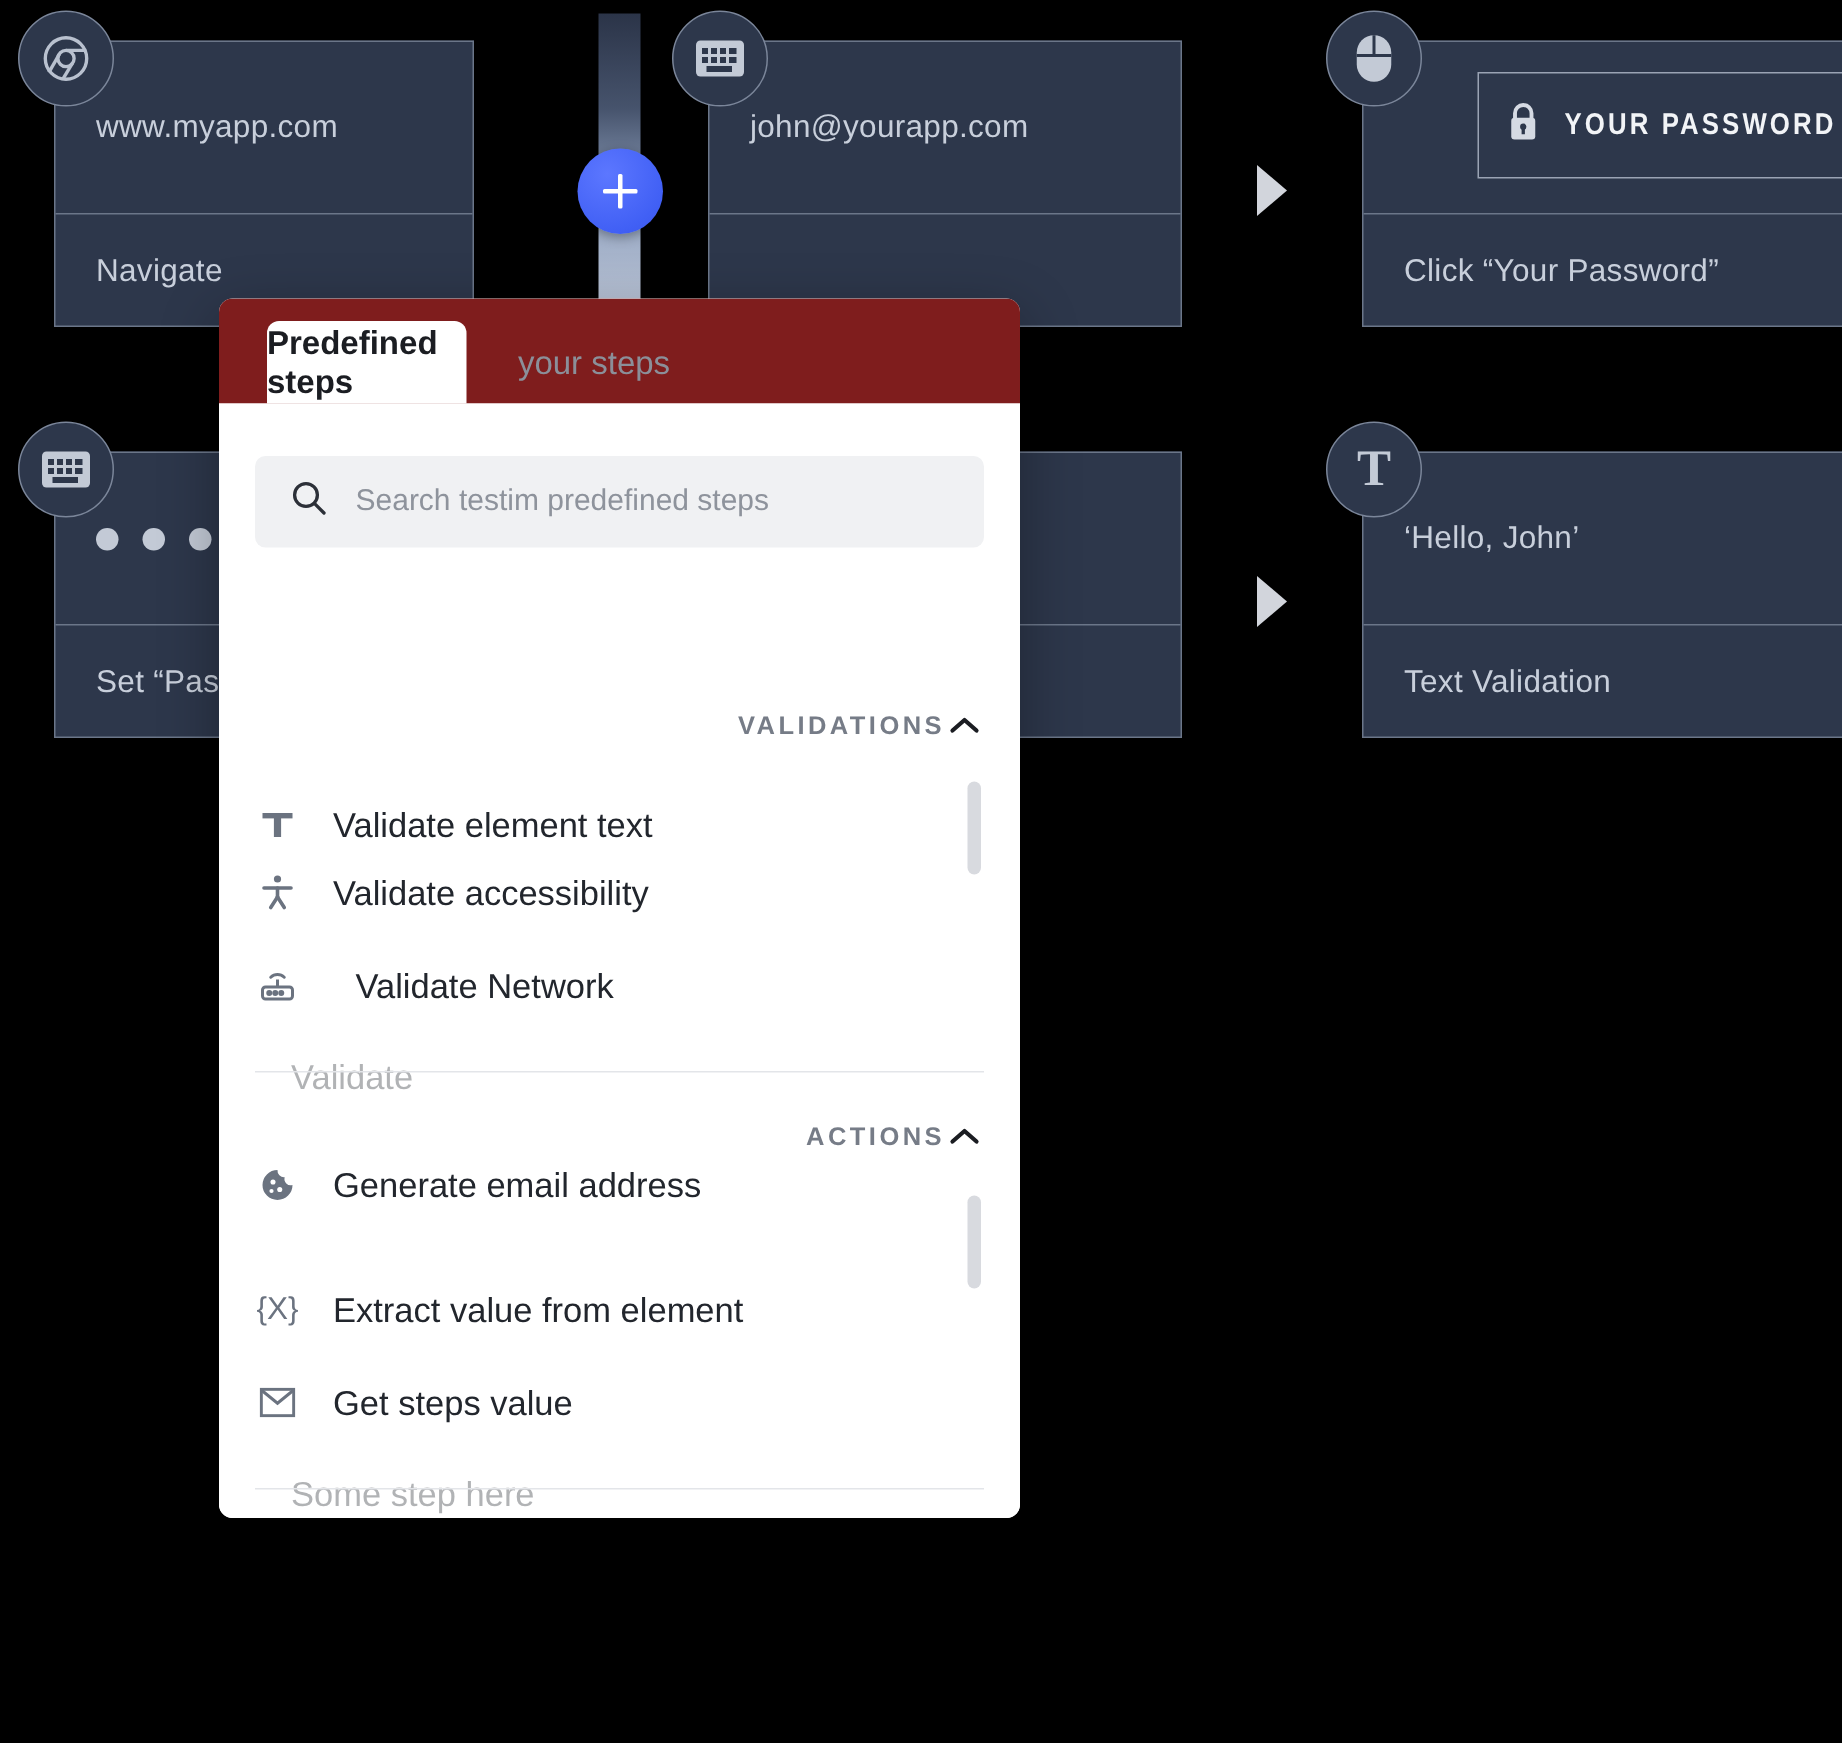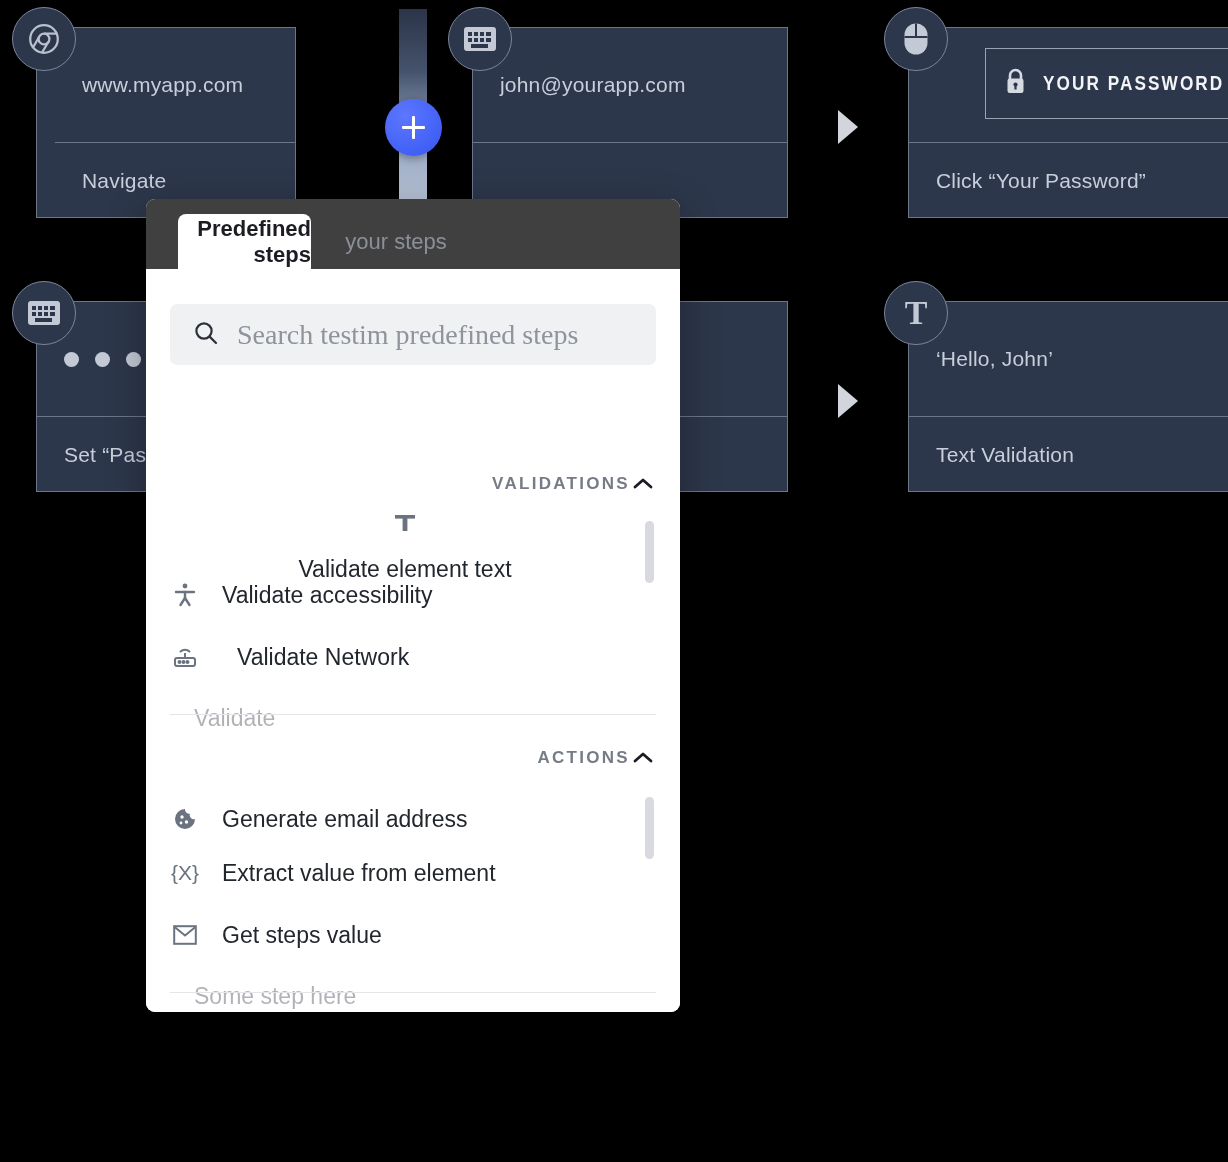--- a/index.html
+++ b/index.html
@@ -87,42 +87,42 @@
 
   
   .panel{
     position:absolute;left:146px;top:199px;width:534px;height:813px;
     background:#fff;border-radius:9px;
     box-shadow:0 12px 40px rgba(0,0,0,.33);
     z-index:20;overflow:hidden;
     display:flex;flex-direction:column;
   }
   .tabstrip{
-    height:70px;background:#404040;display:flex;align-items:flex-end;flex-shrink:0;text-align:right;
+    height:70px;background:#7f1d1d;display:flex;align-items:flex-end;flex-shrink:0;
   }
   .tab{
     height:55px;display:flex;align-items:center;justify-content:center;
     font-size:22px;color:#8b8f99;box-sizing:border-box;cursor:pointer;
   }
   .tab.active{
     background:#fff;color:#1b1d22;font-weight:bold;
     border-radius:8px 8px 0 0;width:133px;margin-left:32px;
   }
   .tab.inactive{width:170px;}
 
   .panel-body{flex:1;position:relative;background:#fff;}
 
   .searchwrap{
     position:absolute;left:24px;top:35px;width:486px;height:61px;
     background:#f0f1f3;border-radius:7px;
     display:flex;align-items:center;gap:16px;padding-left:23px;box-sizing:border-box;
   }
   .searchwrap input{
     border:0;outline:0;background:transparent;
-    font-family:Liberation Serif, serif;font-size:28px;color:#4b5058;
+    font-family:Liberation Sans, sans-serif;font-size:20px;color:#4b5058;
     width:380px;
   }
   .searchwrap input::placeholder{color:#8e939c;}
 
   .sect-head{
     position:absolute;left:24px;width:486px;height:34px;
     display:flex;align-items:center;justify-content:flex-end;
   }
   .sect-head .ttl{
     font-size:17px;letter-spacing:2.3px;color:#767c87;font-weight:bold;
@@ -141,21 +141,21 @@
   .fade-item{
     position:absolute;left:48px;font-size:23px;color:#22262d;opacity:.35;white-space:nowrap;
   }
   .sbar{position:absolute;width:9px;border-radius:5px;background:#d8dadf;}
 </style>
 </head>
 <body>
 
 <div class="stage">
 
-  <div class="card" style="left:36px;top:27px;width:260px;height:191px;padding-left:18px;">
+  <div class="card" style="left:36px;top:27px;width:280px;height:191px;">
     <div class="row top">
       <span class="txt">www.myapp.com</span>
     </div>
     <div class="row bot">
       <span class="txt">Navigate</span>
     </div>
   </div>
   <div class="badge" style="left:12px;top:7px;">
     <span>
       <svg width="36" height="36" viewBox="0 0 24 24" fill="none" stroke="#b9c1cf" stroke-width="1.5">
@@ -306,21 +306,21 @@
 
       <div class="sect-head" style="top:198px;">
         <span class="ttl">VALIDATIONS</span>
         <span class="chev">
           <svg width="26" height="26" viewBox="0 0 26 26" fill="none" stroke="#1b1d22" stroke-width="2.8" stroke-linecap="round" stroke-linejoin="round">
             <path d="M5 16 L13 9 L21 16"></path>
           </svg>
         </span>
       </div>
 
-      <div class="opt" style="top:243px;flex-direction:column;">
+      <div class="opt" style="top:260px;">
         <span class="oicon">
           <svg width="22" height="22" viewBox="0 0 22 22" fill="#6b7380">
             <rect x="1" y="3" width="20" height="3.6"></rect>
               <rect x="8.6" y="3" width="4.8" height="16"></rect>
           </svg>
         </span>
         <span class="olabel">Validate element text</span>
       </div>
 
       <div class="opt" style="top:305px;">
@@ -358,21 +358,21 @@
 
       <div class="sect-head" style="top:472px;">
         <span class="ttl">ACTIONS</span>
         <span class="chev">
           <svg width="26" height="26" viewBox="0 0 26 26" fill="none" stroke="#1b1d22" stroke-width="2.8" stroke-linecap="round" stroke-linejoin="round">
             <path d="M5 16 L13 9 L21 16"></path>
           </svg>
         </span>
       </div>
 
-      <div class="opt" style="top:529px;">
+      <div class="opt" style="top:500px;">
         <span class="oicon">
           <svg width="24" height="24" viewBox="0 0 24 24">
             <path d="M12 2 a10 10 0 1 0 10 10 a4.2 4.2 0 0 1 -5.2 -5.2 A4.4 4.4 0 0 1 12 2 Z" fill="#6b7380"></path>
             <circle cx="9" cy="10" r="1.7" fill="#fff"></circle>
             <circle cx="13.5" cy="15" r="1.7" fill="#fff"></circle>
             <circle cx="8" cy="16" r="1.4" fill="#fff"></circle>
           </svg>
         </span>
         <span class="olabel">Generate email address</span>
       </div>

